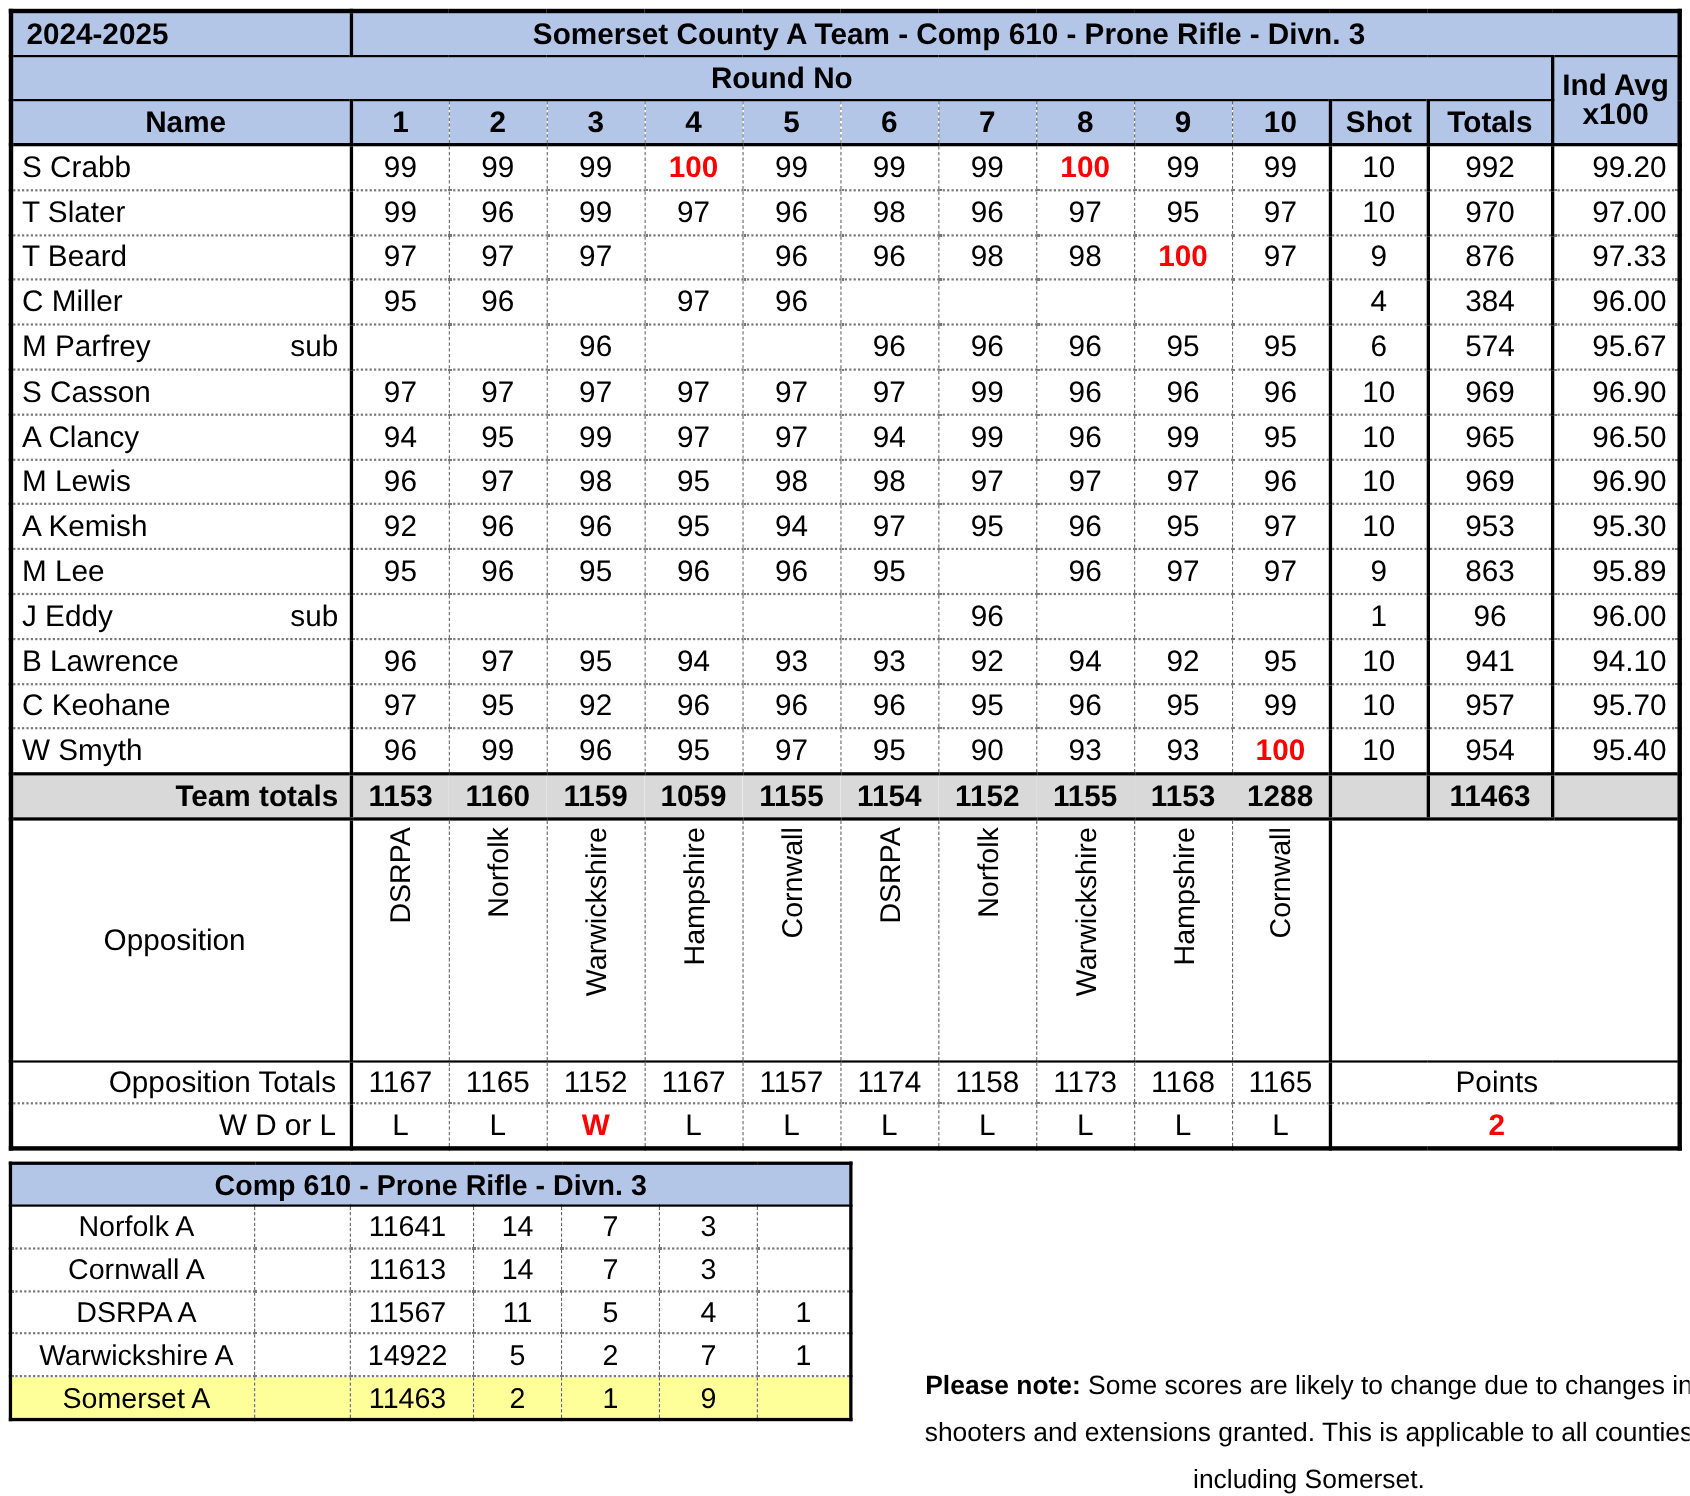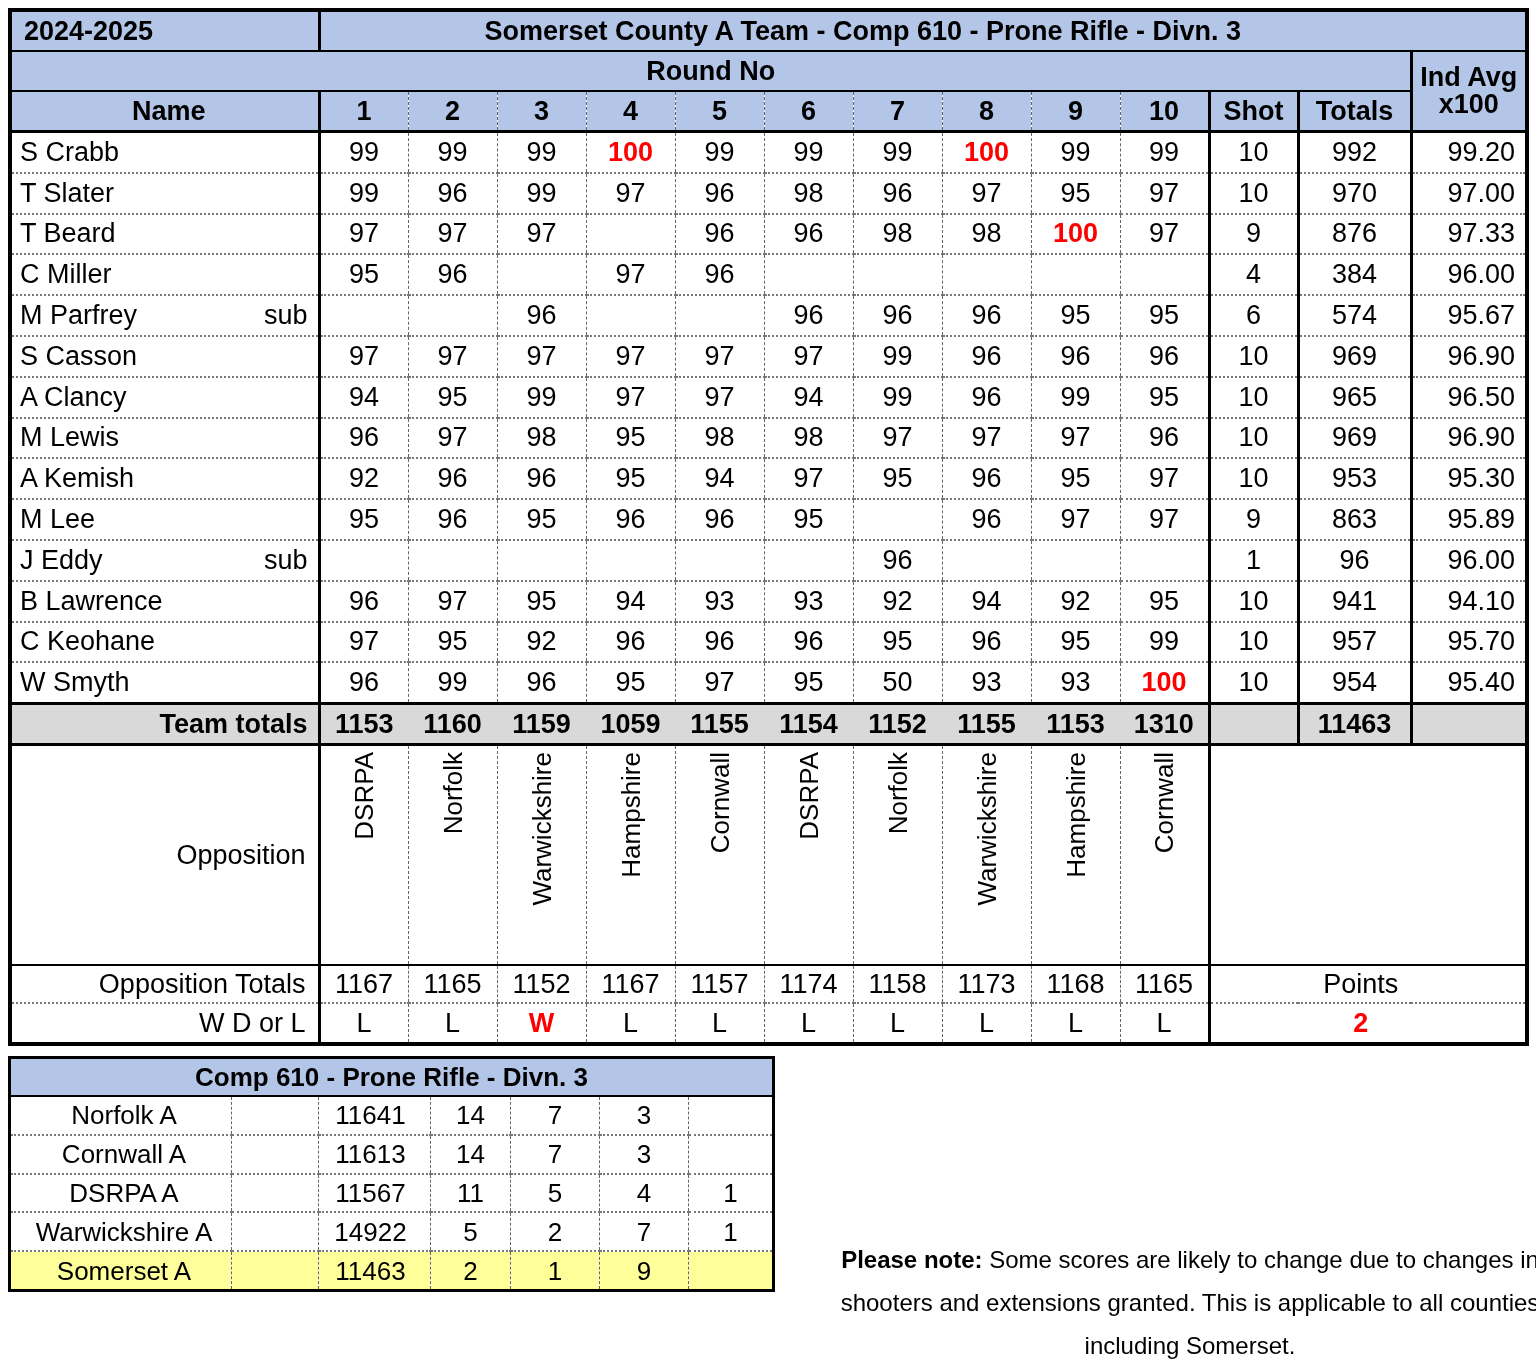--- a/index.html
+++ b/index.html
@@ -31,21 +31,21 @@
   .tot-c{border-left:3px solid #000;text-align:center;}
   .avg-c{border-left:3px solid #000;text-align:right;padding-right:10px;}
   .p-row td{border-top:2px dotted #777;height:38.8px;}
   .p-row.firstp td{border-top:none;}
   .name-cell{text-align:left;padding-left:8px;padding-right:10px;}
   .psub{float:right;}
   .red{color:var(--red);font-weight:bold;}
   .tt td{background:var(--grey);border-top:3px solid #000;border-bottom:3px solid #000;font-weight:bold;height:38px;text-align:center;margin-top:36px;}
   .tt .tt-label{text-align:right;padding-right:10px;}
   .opp-row td{height:212px;}
-  .opp-label{text-align:right;padding-right:12px;}
+  .opp-label{text-align:center;padding-right:12px;}
   .oc{vertical-align:top;text-align:center;padding-top:6px;}
   .rot{display:inline-block;writing-mode:vertical-rl;transform:rotate(180deg);font-size:26px;line-height:1;}
   .opp-right{border-left:3px solid #000;}
   .ot td{border-top:2px solid #000;height:36px;text-align:center;}
   .ot .ot-label{text-align:right;padding-right:12px;}
   .points-cell{text-align:right;padding-right:14px;border-left:3px solid #000;}
   .wdl-r td{border-top:2px dotted #777;height:38px;text-align:center;}
   .wdl-r .wdl-label{text-align:right;padding-right:12px;}
   .points-val{color:var(--red);font-weight:bold;}
 
@@ -327,40 +327,40 @@
         <td class="avg-c">95.70</td>
       </tr>
       <tr class="p-row">
         <td class="name-cell"><span>W Smyth</span></td>
         <td class="rc first">96</td>
         <td class="rc">99</td>
         <td class="rc">96</td>
         <td class="rc">95</td>
         <td class="rc">97</td>
         <td class="rc">95</td>
-        <td class="rc">50</td>
+        <td class="rc">90</td>
         <td class="rc">93</td>
         <td class="rc">93</td>
         <td class="rc red">100</td>
         <td class="shot-c">10</td>
         <td class="tot-c">954</td>
         <td class="avg-c">95.40</td>
       </tr>
       <tr class="tt">
         <td class="tt-label">Team totals</td>
         <td class="rc first">1153</td>
         <td>1160</td>
         <td>1159</td>
         <td>1059</td>
         <td>1155</td>
         <td>1154</td>
         <td>1152</td>
         <td>1155</td>
         <td>1153</td>
-        <td>1310</td>
+        <td>1288</td>
         <td class="shot-c"></td>
         <td class="tot-c">11463</td>
         <td class="avg-c"></td>
       </tr>
       <tr class="opp-row">
         <td class="opp-label">Opposition</td>
         <td class="oc rc first"><span class="rot">DSRPA</span></td>
         <td class="oc rc"><span class="rot">Norfolk</span></td>
         <td class="oc rc"><span class="rot">Warwickshire</span></td>
         <td class="oc rc"><span class="rot">Hampshire</span></td>

